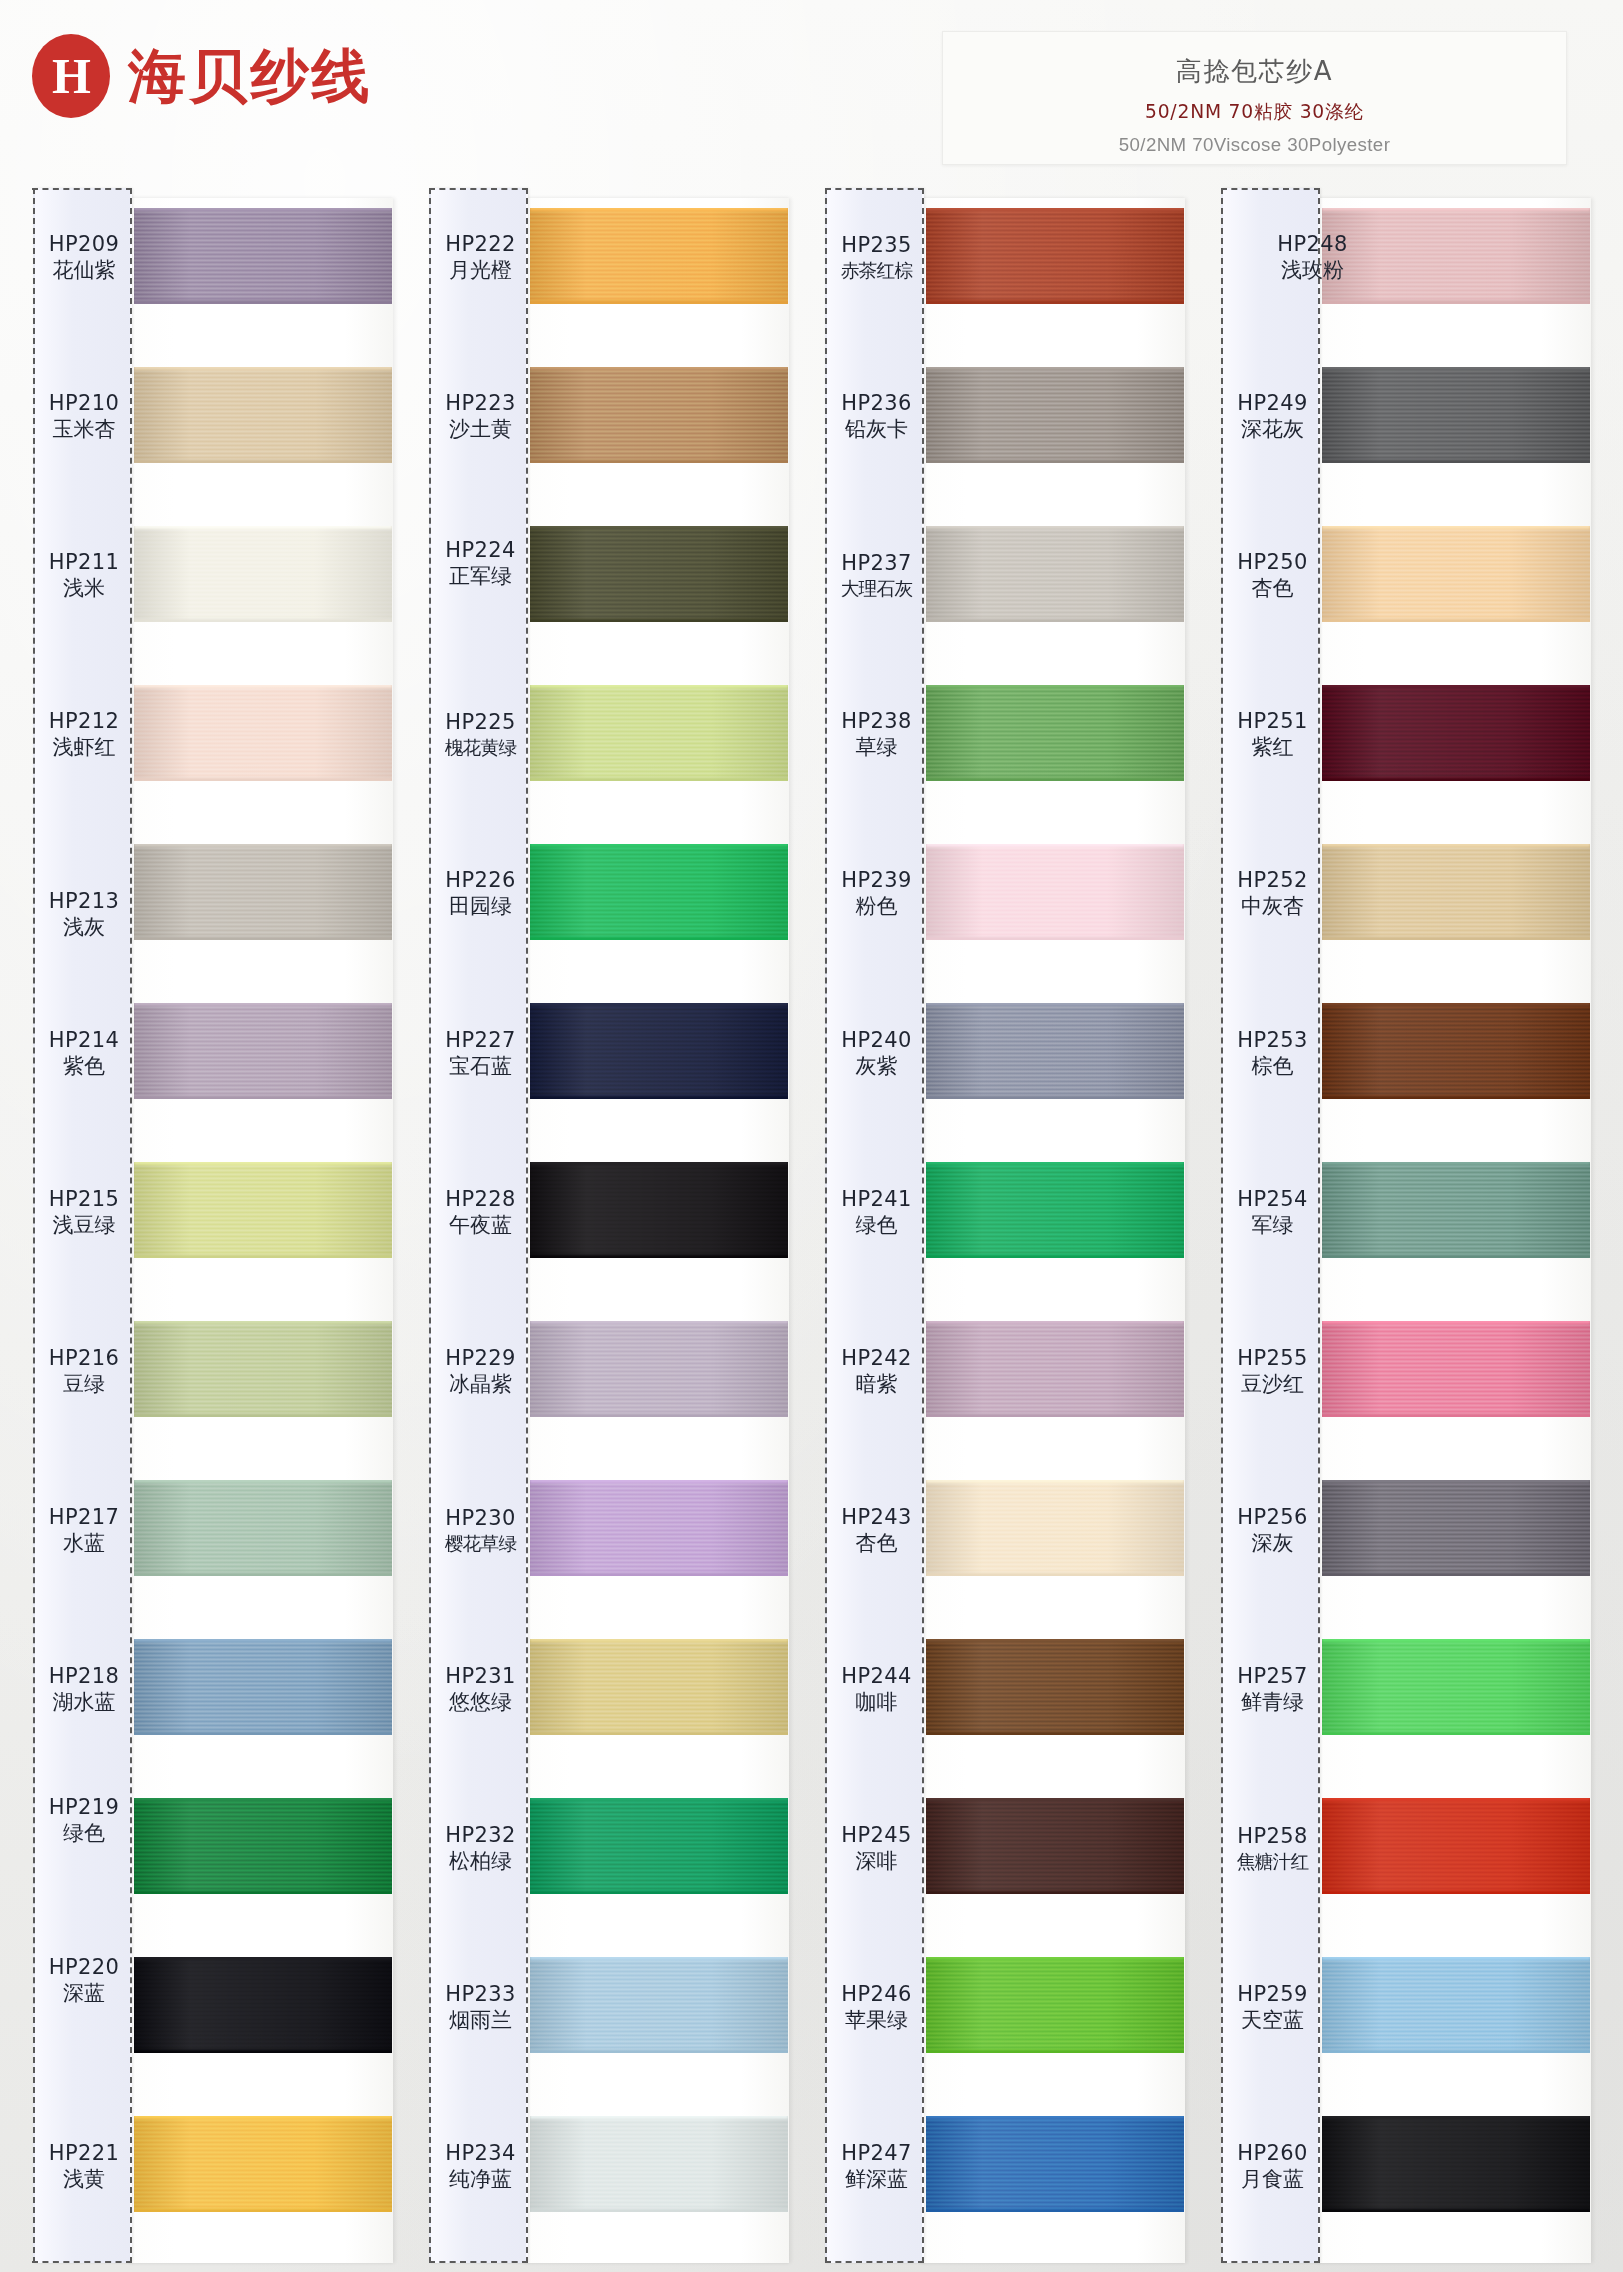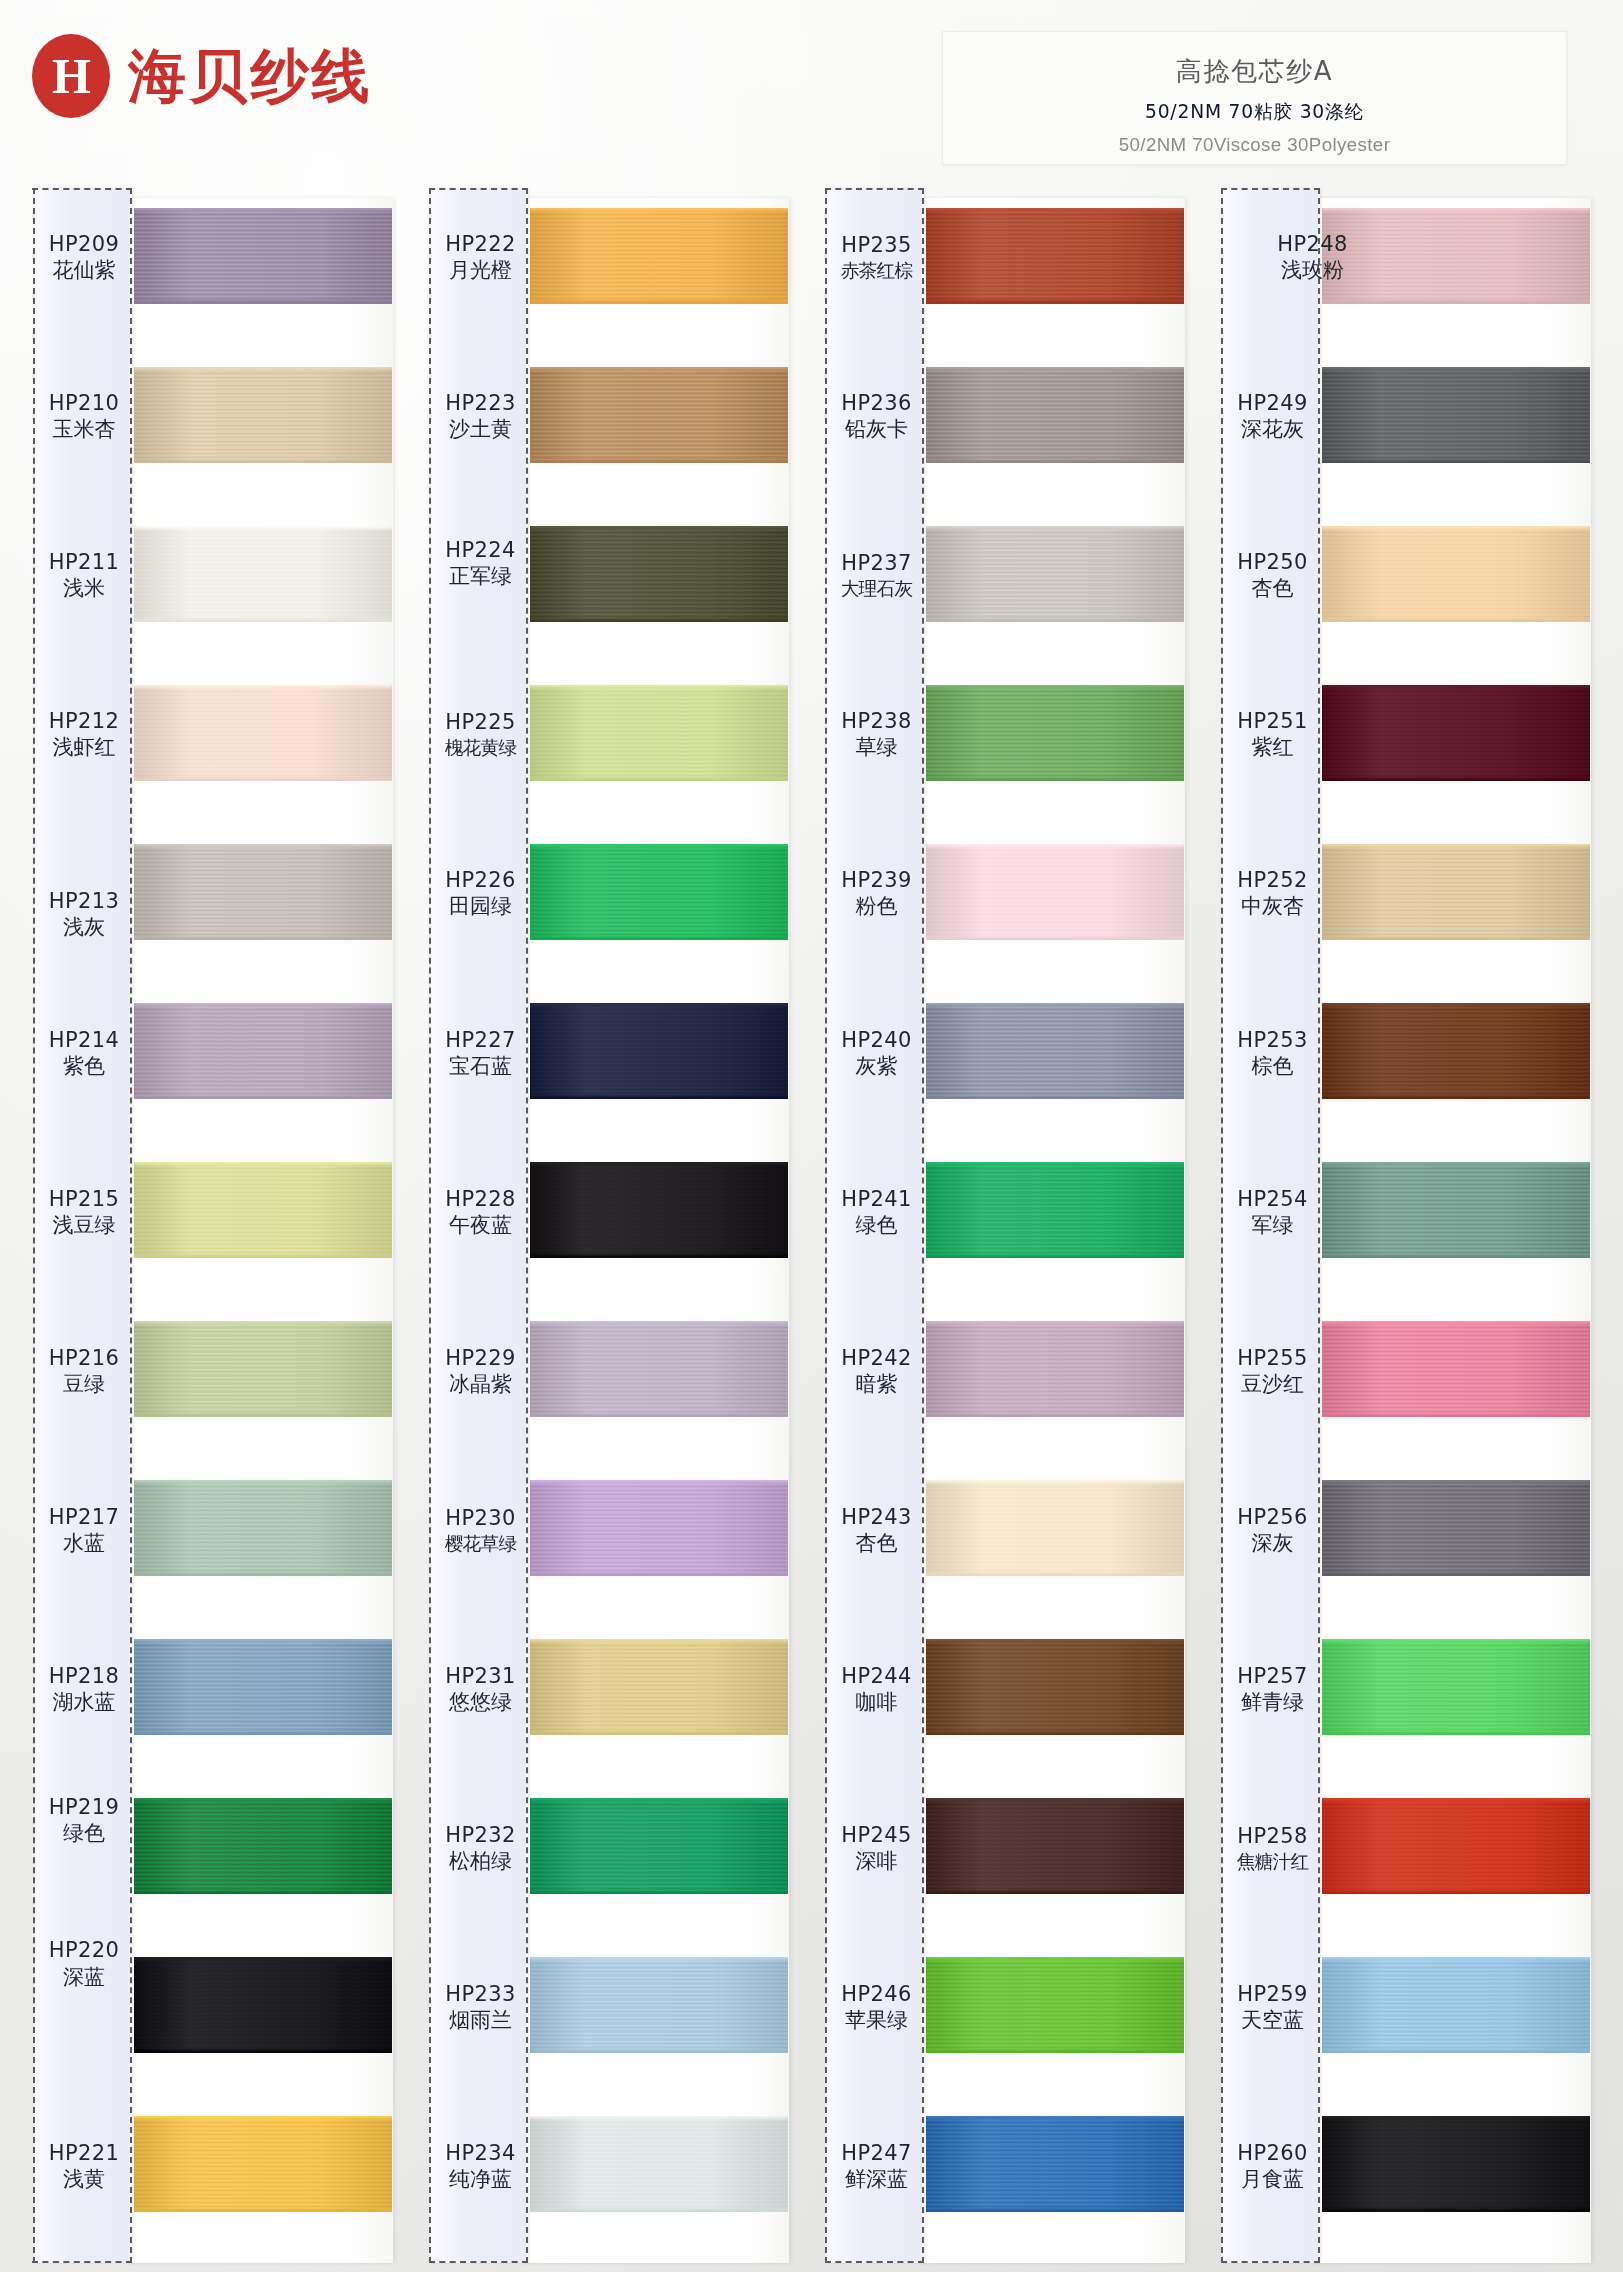--- a/index.html
+++ b/index.html
@@ -86,21 +86,21 @@
     padding-top: 14.6px;
   }
   #title-main {
     font-size: 26px;
     color: #5b5b5b;
     letter-spacing: 1.6px;
     font-family: "DejaVu Sans", "Liberation Sans", sans-serif;
   }
   #title-sub-cn {
     font-size: 18.7px;
-    color: #0f172a;
+    color: #7f1d1d;
     letter-spacing: 0.8px;
     font-family: "DejaVu Sans", "Liberation Sans", sans-serif;
   }
   #title-sub-en {
     font-size: 18.7px;
     color: #8b8b8b;
     letter-spacing: 0.4px;
     font-family: "Liberation Sans", sans-serif;
   }
 
@@ -291,21 +291,21 @@
           <div class="label-name">水蓝</div>
         </div>
         <div class="label-cell" style="top: 1453px; height: 96px;">
           <div class="label-code">HP218</div>
           <div class="label-name">湖水蓝</div>
         </div>
         <div class="label-cell" style="top: 1584px; height: 96px;">
           <div class="label-code">HP219</div>
           <div class="label-name">绿色</div>
         </div>
-        <div class="label-cell" style="top: 1704px; height: 96px; justify-content: flex-end;">
+        <div class="label-cell" style="top: 1744px; height: 96px;">
           <div class="label-code">HP220</div>
           <div class="label-name">深蓝</div>
         </div>
         <div class="label-cell" style="top: 1930px; height: 96px;">
           <div class="label-code">HP221</div>
           <div class="label-name">浅黄</div>
         </div>
       </div>
       <div class="swatch" style="top: 19.5px; height: 96px;">
         <div class="body" style="background: rgb(154, 138, 166);"></div>

